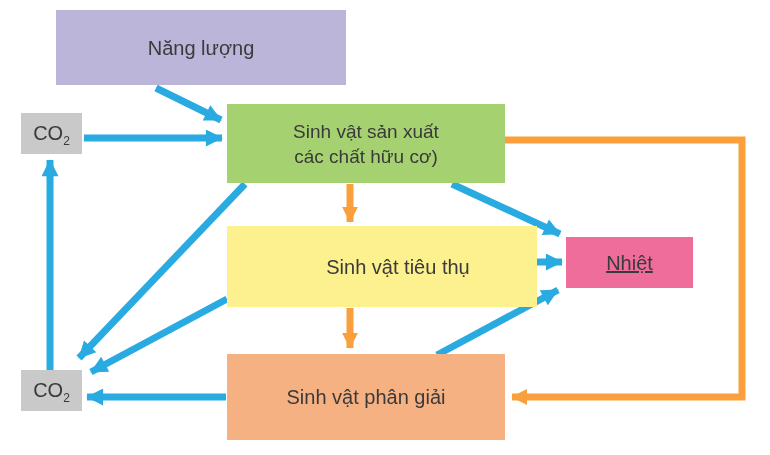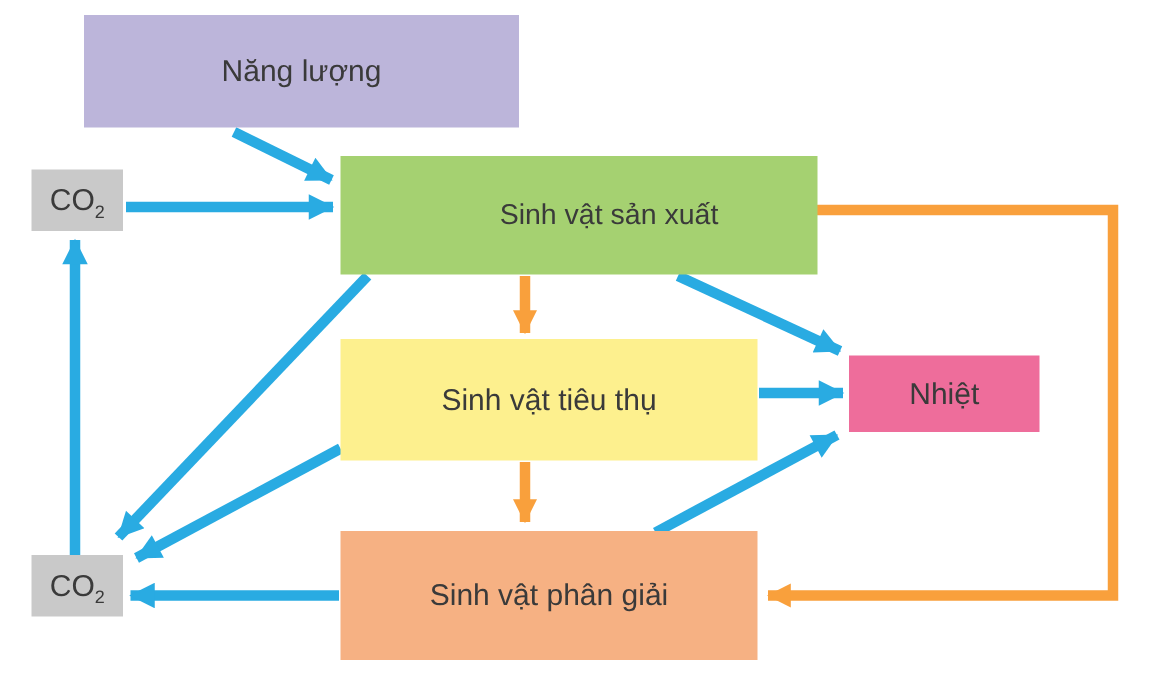--- a/index.html
+++ b/index.html
@@ -42,22 +42,22 @@
     flex-direction: column;
     align-items: center;
     justify-content: center;
     text-align: center;
     font-size: 20px;
     line-height: 26px;
   }
   #node-energy     { left: 18px;  top: 10px;  width: 290px; height: 75px; margin-left: 38px; }
   #node-co2-top    { left: 21px;  top: 113px; width: 61px;  height: 41px; }
   #node-producer   { left: 227px; top: 104px; width: 278px; height: 79px; font-size: 19px; line-height: 25px; }
-  #node-consumer   { left: 227px; top: 226px; width: 278px; height: 81px; }
-  #node-heat       { left: 566px; top: 237px; width: 127px; height: 51px; }
+  #node-consumer   { left: 227px; top: 226px; width: 278px; height: 81px; padding-left: 32px; }
+  #node-heat       { left: 566px; top: 237px; width: 127px; height: 51px; text-decoration: underline; }
   #node-decomposer { left: 227px; top: 354px; width: 278px; height: 86px; }
   #node-co2-bottom { left: 21px;  top: 370px; width: 61px;  height: 41px; }
   .formula sub {
     font-size: 12px;
     line-height: 1;
   }
 </style>
 </head>
 <body>
 
@@ -89,22 +89,23 @@
   </svg>
 
   <div class="node" id="node-energy" style="background-color: rgb(188, 181, 218);">
     <div>Năng lượng</div>
   </div>
 
   <div class="node" id="node-co2-top" style="background-color: rgb(201, 201, 201);">
     <div class="formula"><span>CO</span><sub>2</sub></div>
   </div>
 
-  <div class="node" id="node-producer" style="background-color: rgb(165, 209, 113); padding-left: 40px;">
+  <div class="node" id="node-producer" style="background-color: rgb(165, 209, 113);">
     <div>Sinh vật sản xuất</div>
+    <div>các chất hữu cơ)</div>
   </div>
 
   <div class="node" id="node-consumer" style="background-color: rgb(253, 240, 142);">
     <div>Sinh vật tiêu thụ</div>
   </div>
 
   <div class="node" id="node-heat" style="background-color: rgb(238, 109, 155);">
     <div>Nhiệt</div>
   </div>
 

